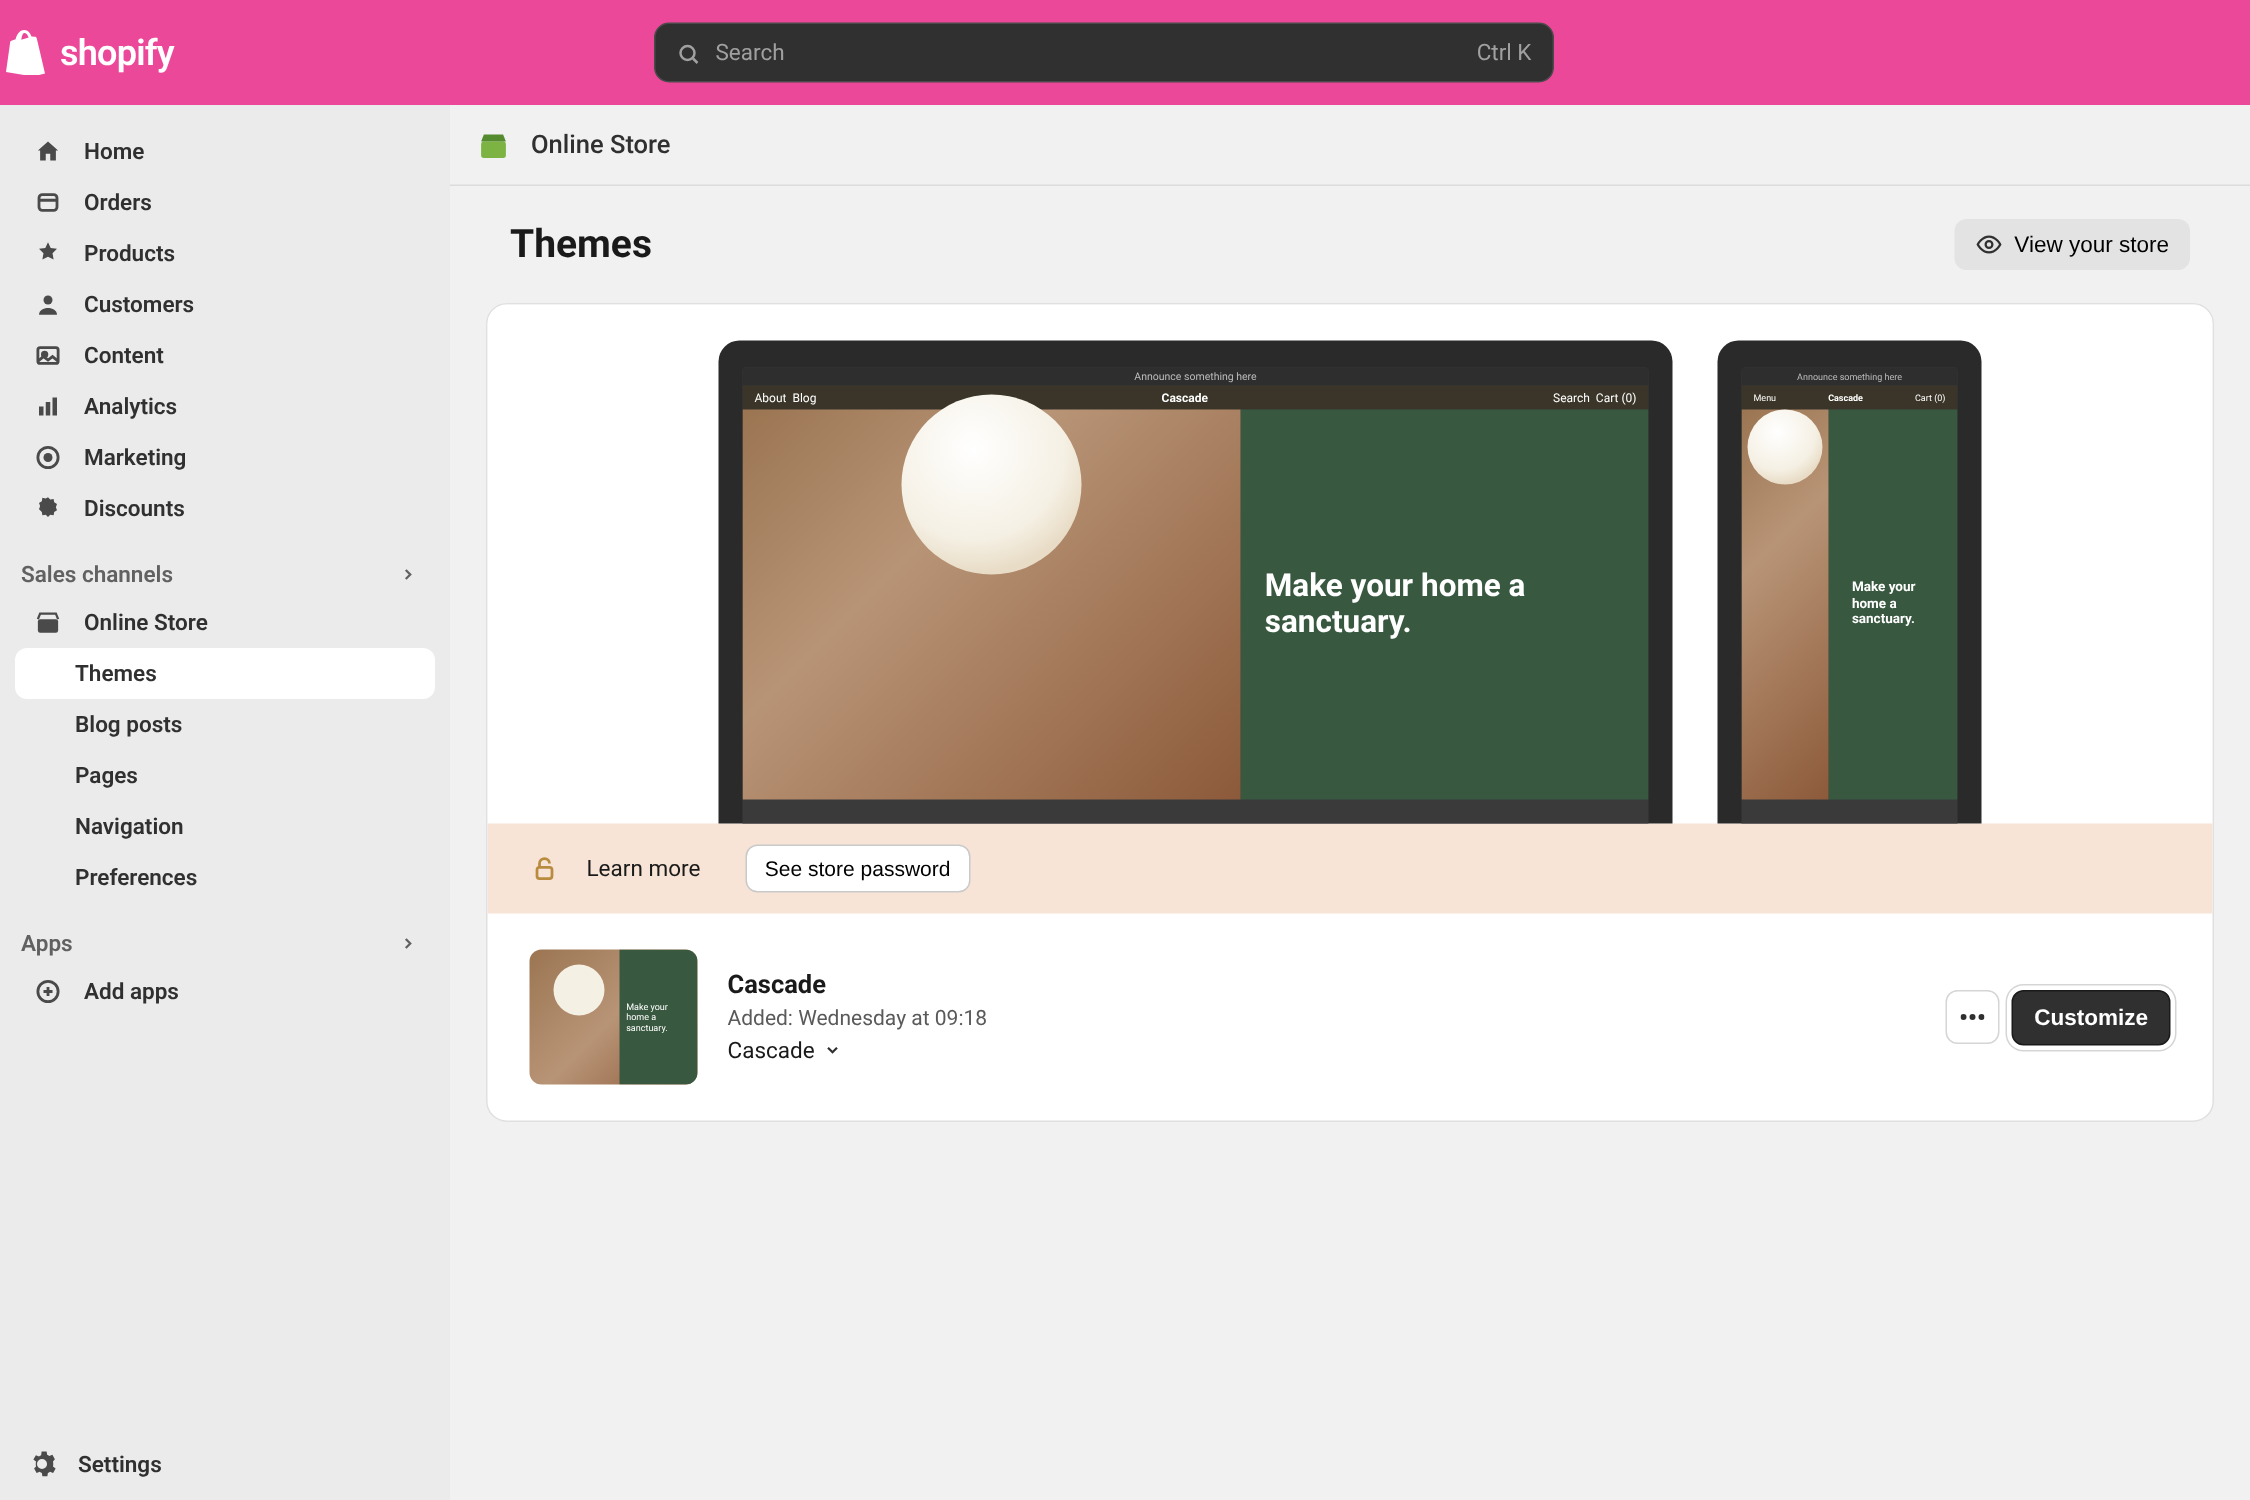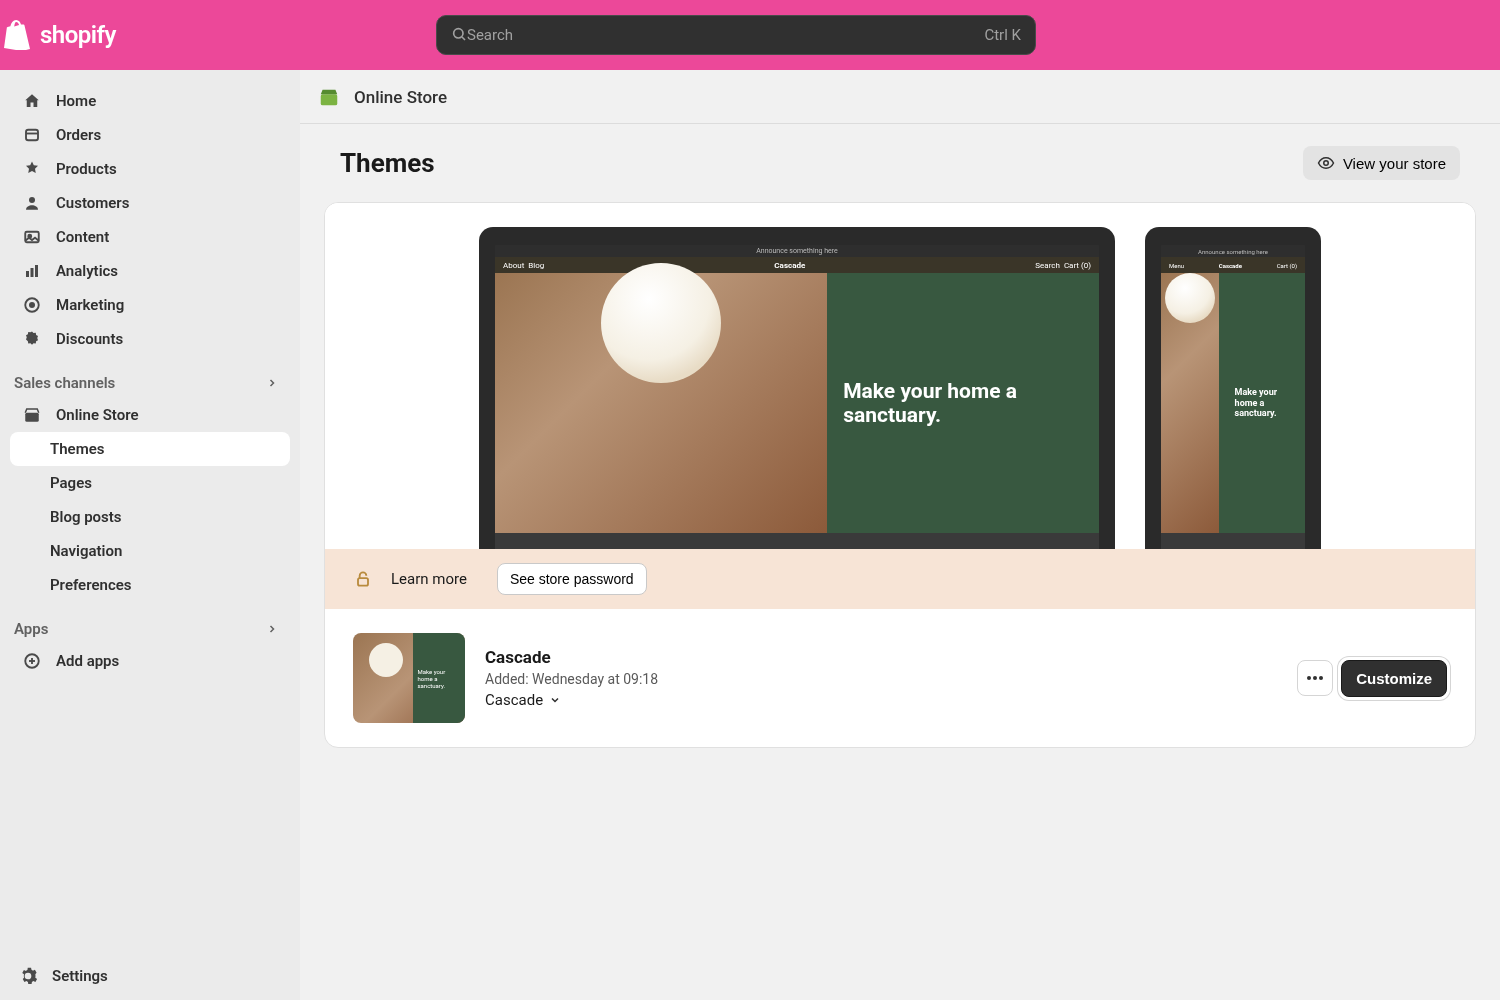--- a/index.html
+++ b/index.html
@@ -4,21 +4,21 @@
 <style>
   * { margin:0; padding:0; box-sizing:border-box; }
   html,body { width:1500px; height:1000px; overflow:hidden; }
   body { font-family:-apple-system,BlinkMacSystemFont,"Segoe UI",Roboto,sans-serif; font-size:15px; background:#1a1a1a; color:#1a1a1a; }
 
   
   .topbar { height:70px; background:#ec4899; display:flex; align-items:center; padding:0 4px; gap:320px; }
   .logo-wrap { display:flex; align-items:center; gap:10px; }
   .logo-word { color:#fff; font-size:24px; font-weight:600; letter-spacing:-0.5px; }
   .search-box { flex:0 0 600px; height:40px; background:#303030; border:1px solid #4a4a4a; border-radius:10px; display:flex; align-items:center; padding:0 14px; color:#a0a0a0; font-size:15px; justify-content:space-between; }
-  .search-left { display:flex; align-items:flex-start; gap:0; }
+  .search-left { display:flex; align-items:flex-end; gap:10px; }
   .search-right { color:#a0a0a0; }
 
   
   .layout { display:flex; height:940px; }
   .sidebar { width:300px; background:#ebebeb; display:flex; flex-direction:column; padding:14px 10px; position:relative; }
   .nav-item { display:flex; align-items:center; gap:14px; height:34px; padding:0 12px; border-radius:8px; color:#303030; font-weight:600; font-size:15px; cursor:pointer; }
   .nav-item .ico { flex:0 0 20px; display:flex; align-items:center; justify-content:center; }
   .section-head { display:flex; justify-content:space-between; align-items:center; padding:18px 12px 6px 4px; font-weight:600; color:#616161; font-size:15px; }
   .sub-item { display:flex; align-items:center; gap:12px; height:34px; padding:0 12px 0 40px; border-radius:8px; color:#303030; font-weight:600; font-size:15px; cursor:pointer; }
   .sub-item.active { background:#ffffff; }
@@ -186,24 +186,24 @@
             <rect x="3" y="9" width="18" height="12" rx="2"></rect>
             <path d="M3 9l2-5h14l2 5" fill="none" stroke="#4a4a4a" stroke-width="2"></path>
           </svg>
         </span>
       <span>Online Store</span>
     </div>
     <div class="sub-item active">
         <span>Themes</span>
       </div>
     <div class="sub-item">
+        <span>Blog posts</span>
+      </div>
+    <div class="sub-item">
         <span>Pages</span>
-      </div>
-    <div class="sub-item">
-        <span>Blog posts</span>
       </div>
     <div class="sub-item">
         <span>Navigation</span>
       </div>
     <div class="sub-item">
         <span>Preferences</span>
       </div>
 
     <div class="section-head">
       <span>Apps</span>

